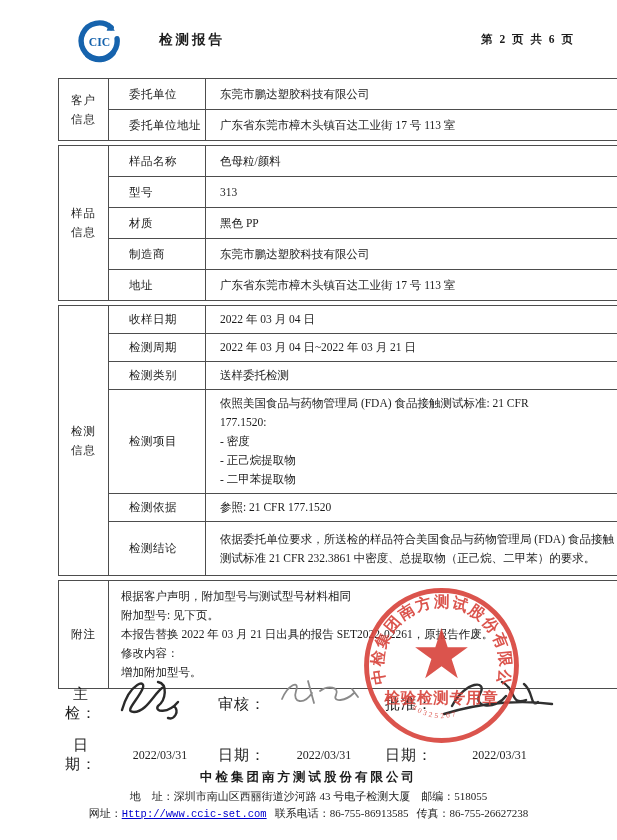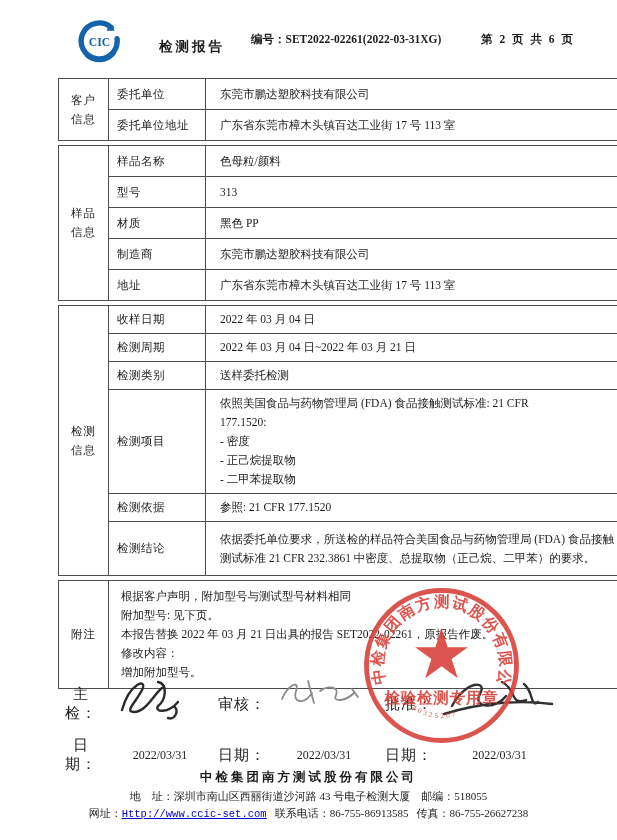--- a/index.html
+++ b/index.html
@@ -6,30 +6,30 @@
   html,body { background:#e8e8e8; }
   .page {
     position:relative; width:617px; height:840px; margin:0 auto;
     background:#ffffff; overflow:hidden;
     font-family:"Liberation Serif","DejaVu Serif",serif;
     color:#1c1c1c; font-size:11.5px;
   }
   
   .hdr { position:absolute; left:0; top:0; width:617px; height:70px;margin-left:15px; }
   .logo { position:absolute; left:62px; top:19px; width:45px; height:45px; }
-  .hdr-title { position:absolute; left:144px; top:38px; font-weight:bold; font-size:13.5px; letter-spacing:3px; }
+  .hdr-title { position:absolute; left:144px; top:31px; font-weight:bold; font-size:13.5px; letter-spacing:3px; }
   .hdr-no { position:absolute; left:236px; top:32px; font-weight:bold; font-size:11.5px; }
   .hdr-page { position:absolute; left:466px; top:32px; font-weight:bold; font-size:11.5px; letter-spacing:2px; }
   
   .tables { position:absolute; left:58px; top:78px; width:565px; }
   table.info { border-collapse:collapse; width:100%; margin-bottom:4px; table-layout:fixed; }
   table.info td { border:1px solid #4d4d4d; vertical-align:middle; line-height:19px; }
   col.c1 { width:50px; } col.c2 { width:97px; }
   td.sec { text-align:center; white-space:pre-line; line-height:24px; letter-spacing:1px; }
-  td.fld { padding-left:8px; letter-spacing:0.5px; }
+  td.fld { padding-left:20px; letter-spacing:0.5px; }
   td.val { padding:4px 8px 4px 14px; }
   .preline { white-space:pre-line; }
   tr.h31 { height:31px; } tr.h25 { height:25px; }
   tr.h100 { height:100px; } tr.h54 { height:54px; } tr.h88 { height:88px; }
   td.notes { padding:6px 10px 6px 12px; white-space:pre-line; line-height:21px; }
   td.just { text-align:justify; line-height:20px; }
   
   .sig-row, .date-row {
     position:absolute; left:58px; width:503px; display:grid;
     grid-template-columns:46px 112px 52px 112px 58px 123px; align-items:center;
@@ -56,21 +56,20 @@
 
   <div class="hdr">
     <svg class="logo" viewBox="0 0 50 50">
       <circle cx="25" cy="25" r="19" fill="#ffffff"></circle>
       <path d="M 38,9.5 A 20,20 0 1 0 44.5,22" fill="none" stroke="#1663ad" stroke-width="6" stroke-linecap="round"></path>
       <path d="M 12,40.5 A 20,20 0 0 0 40,38" fill="none" stroke="#1663ad" stroke-width="6" stroke-linecap="round"></path>
       <path d="M 36,4 L 42,13 L 33,13 Z" fill="#1663ad"></path>
       <text x="25" y="30" text-anchor="middle" font-size="13" font-weight="bold" fill="#1663ad" font-family="Liberation Serif, serif">CIC</text>
     </svg>
     <span class="hdr-title">检测报告</span>
-    <span class="hdr-no">编号：SET2022-02261(2022-03-31XG)</span>
     <span class="hdr-page">第 2 页 共 6 页</span>
   </div>
 
   <div class="tables">
 
     <table class="info">
       <colgroup>
           <col class="c1">
           <col class="c2">
           <col>

